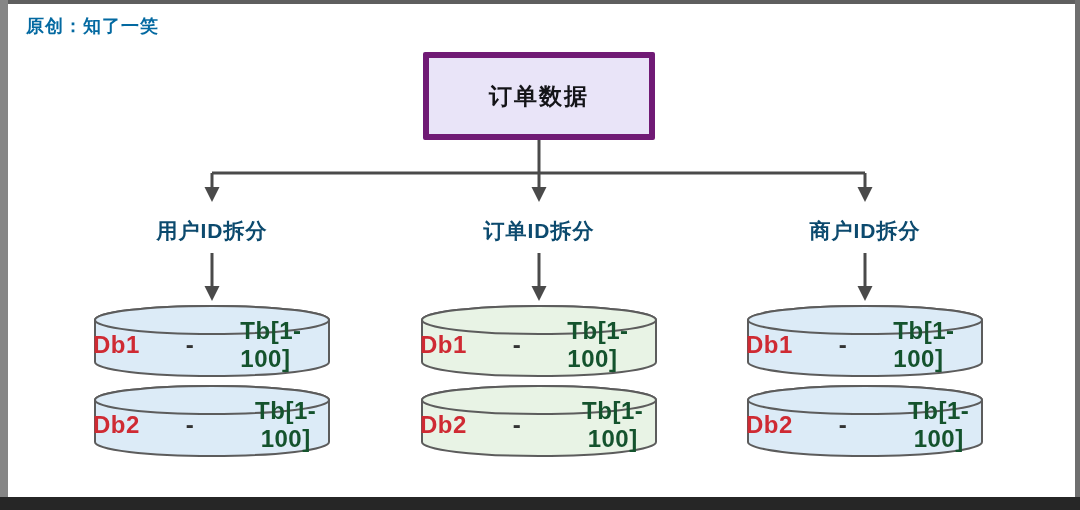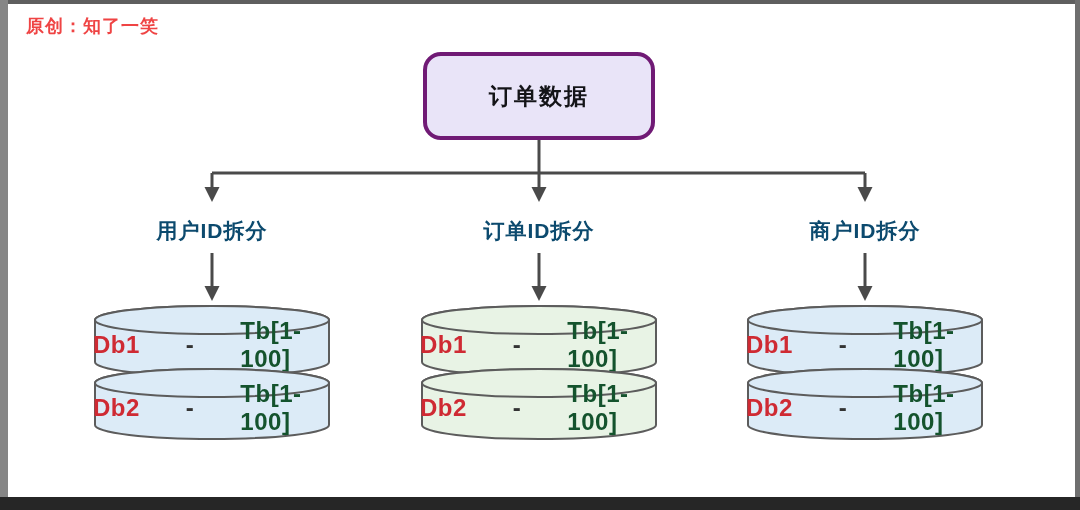--- a/index.html
+++ b/index.html
@@ -9,30 +9,30 @@
   .stage { position:relative; width:1080px; height:510px; background:#ffffff; }
 
   
   .frame-top    { position:absolute; left:0; top:0; width:1080px; height:4px;  background:#5f5f5f; }
   .frame-left   { position:absolute; left:0; top:0; width:8px;   height:510px; background:#868686; }
   .frame-right  { position:absolute; right:0; top:0; width:5px;  height:510px; background:#6f6f6f; }
   .frame-bottom { position:absolute; left:0; bottom:0; width:1080px; height:13px; background:#262626; }
 
   .wm-top {
     position:absolute; left:26px; top:14px;
-    font-size:18px; font-weight:600; color:#ef4444; letter-spacing:1px;
+    font-size:18px; font-weight:600; color:#0369a1; letter-spacing:1px;
   }
   .wm-bottom {
     position:absolute; right:18px; top:466px;
     font-size:20px; font-weight:600; color:#c9c9c9; letter-spacing:1px;
   }
 
   .root-node {
     position:absolute; left:423px; top:52px; width:232px; height:88px;
-    background:#e9e4f8; border:4px solid #701a75; border-radius:18px;
+    background:#e9e4f8; border:6px solid #701a75; border-radius:2px;
     display:flex; align-items:center; justify-content:center;
     font-size:23px; font-weight:bold; color:#141418; letter-spacing:2px;
   }
 
   .connectors { position:absolute; left:0; top:0; width:1080px; height:510px; pointer-events:none; }
   .connectors line    { stroke:#4a4a4a; stroke-width:3; }
   .connectors polygon { fill:#4a4a4a; }
 
   .branch-label {
     position:absolute; top:217px; width:220px; text-align:center;
@@ -50,21 +50,21 @@
   .cyl-label {
     position:absolute; left:0; top:12px; width:238px; height:60px;
     display:flex; align-items:center; justify-content:center;
     font-size:24px; font-weight:bold; letter-spacing:0.5px;gap:45px;
   }
   .cyl-label .db  { color:#cf2a33; }
   .cyl-label .sep { color:#333333; padding:0 1px; }
   .cyl-label .tb  { color:#14532d; }
 
   .c1 { left:93px; }  .c2 { left:420px; } .c3 { left:746px; }
-  .r1 { top:303px; }  .r2 { top:366px; }
+  .r1 { top:303px; }  .r2 { top:383px;text-align:center; }
 </style>
 </head>
 <body>
 
 <div class="stage">
 
   <div class="wm-top">原创：知了一笑</div>
 
   <svg class="connectors" width="1080" height="510" viewBox="0 0 1080 510">
     <line x1="539" y1="140" x2="539" y2="188"></line>

